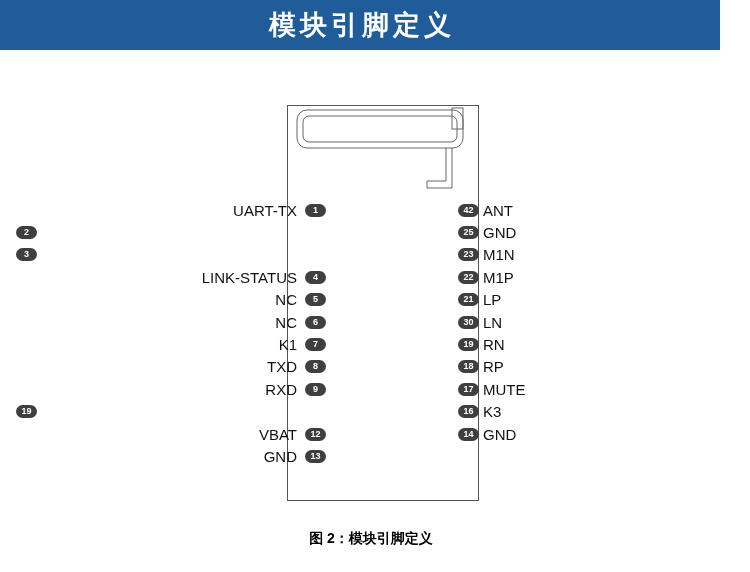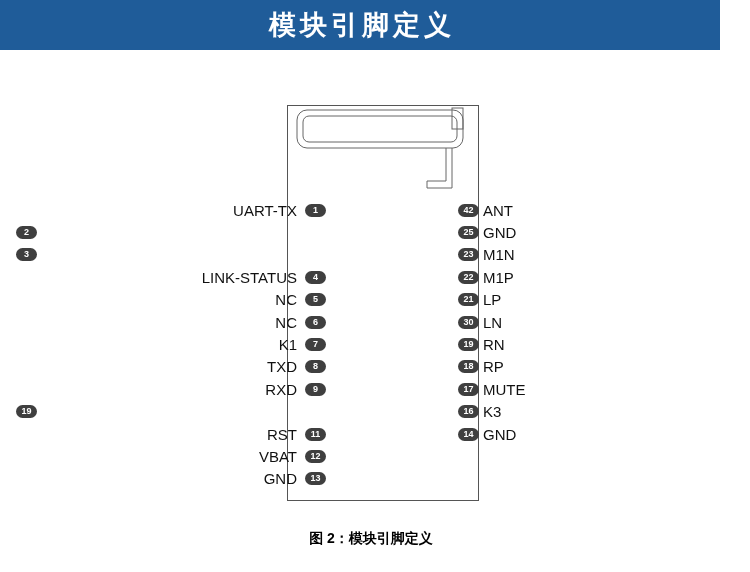--- a/index.html
+++ b/index.html
@@ -109,24 +109,20 @@
         <span class="pin-pad">8</span>
       </div>
       <div class="pin-row left">
         <span class="pin-label">RXD</span>
         <span class="pin-pad">9</span>
       </div>
       <div class="pin-row left">
         <span class="pin-pad">19</span>
       </div>
       <div class="pin-row left">
-        <span class="pin-label">RST</span>
-        <span class="pin-pad">11</span>
-      </div>
-      <div class="pin-row left">
         <span class="pin-label">VBAT</span>
         <span class="pin-pad">12</span>
       </div>
       <div class="pin-row left">
         <span class="pin-label">GND</span>
         <span class="pin-pad">13</span>
       </div>
     </div>
   <div class="pin-col right">
       <div class="pin-row right">

